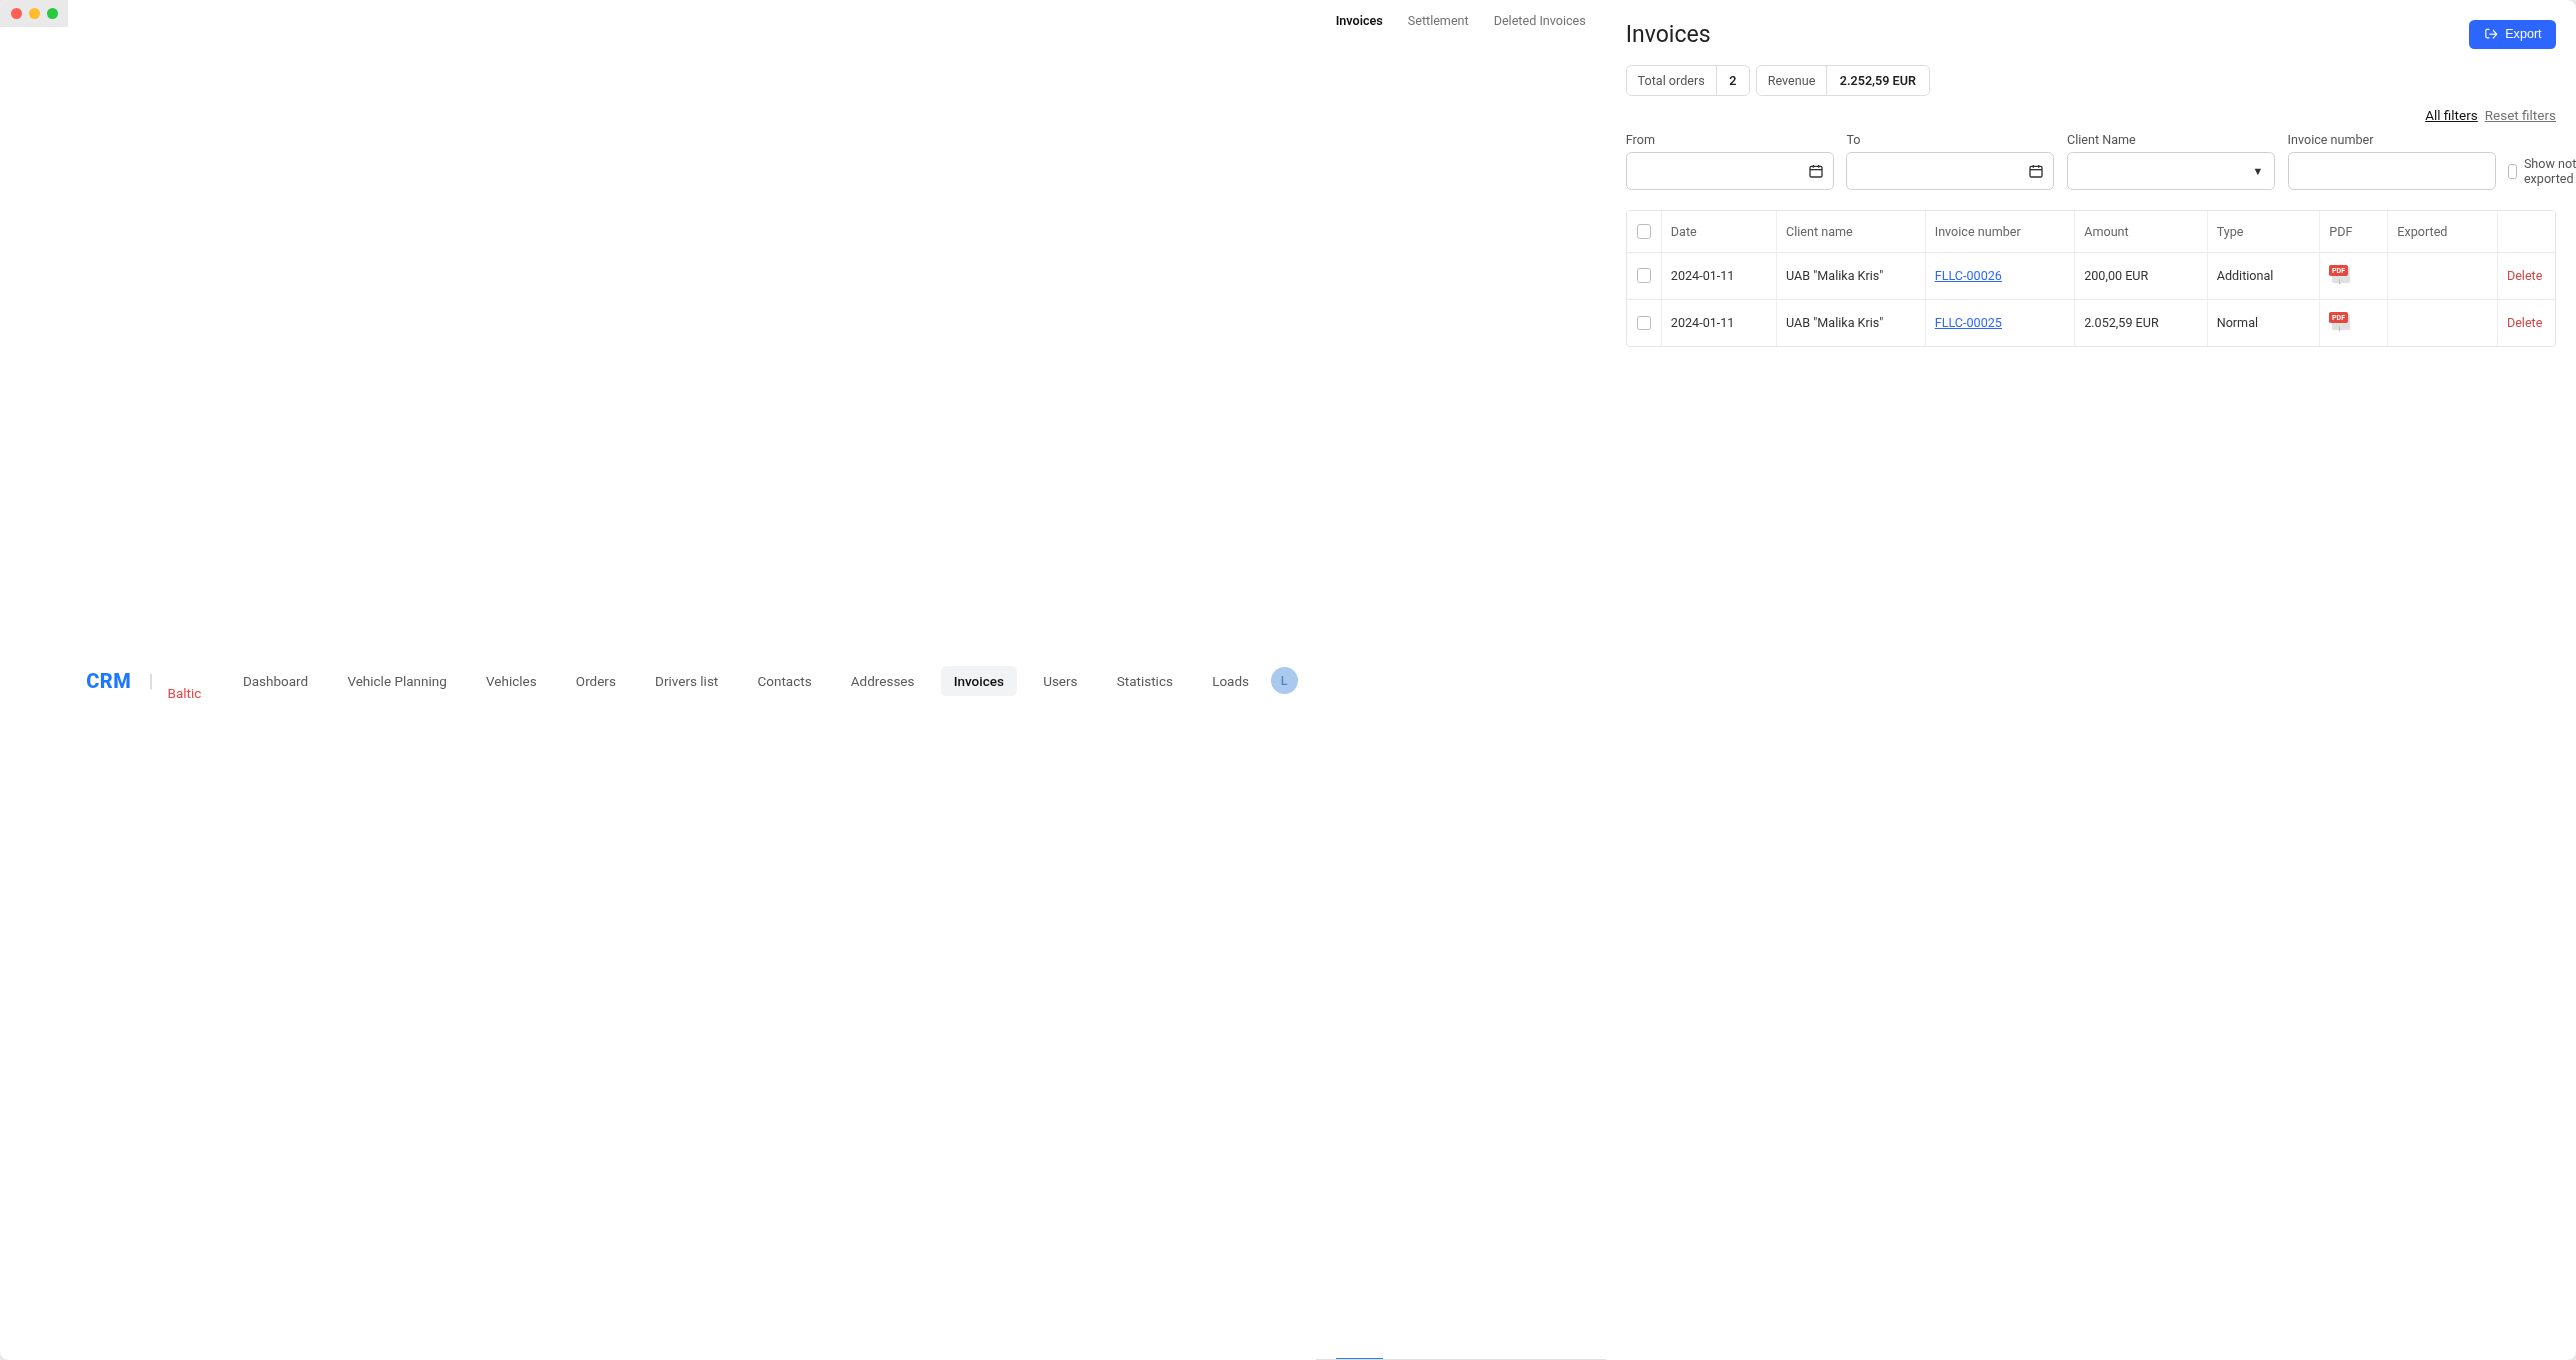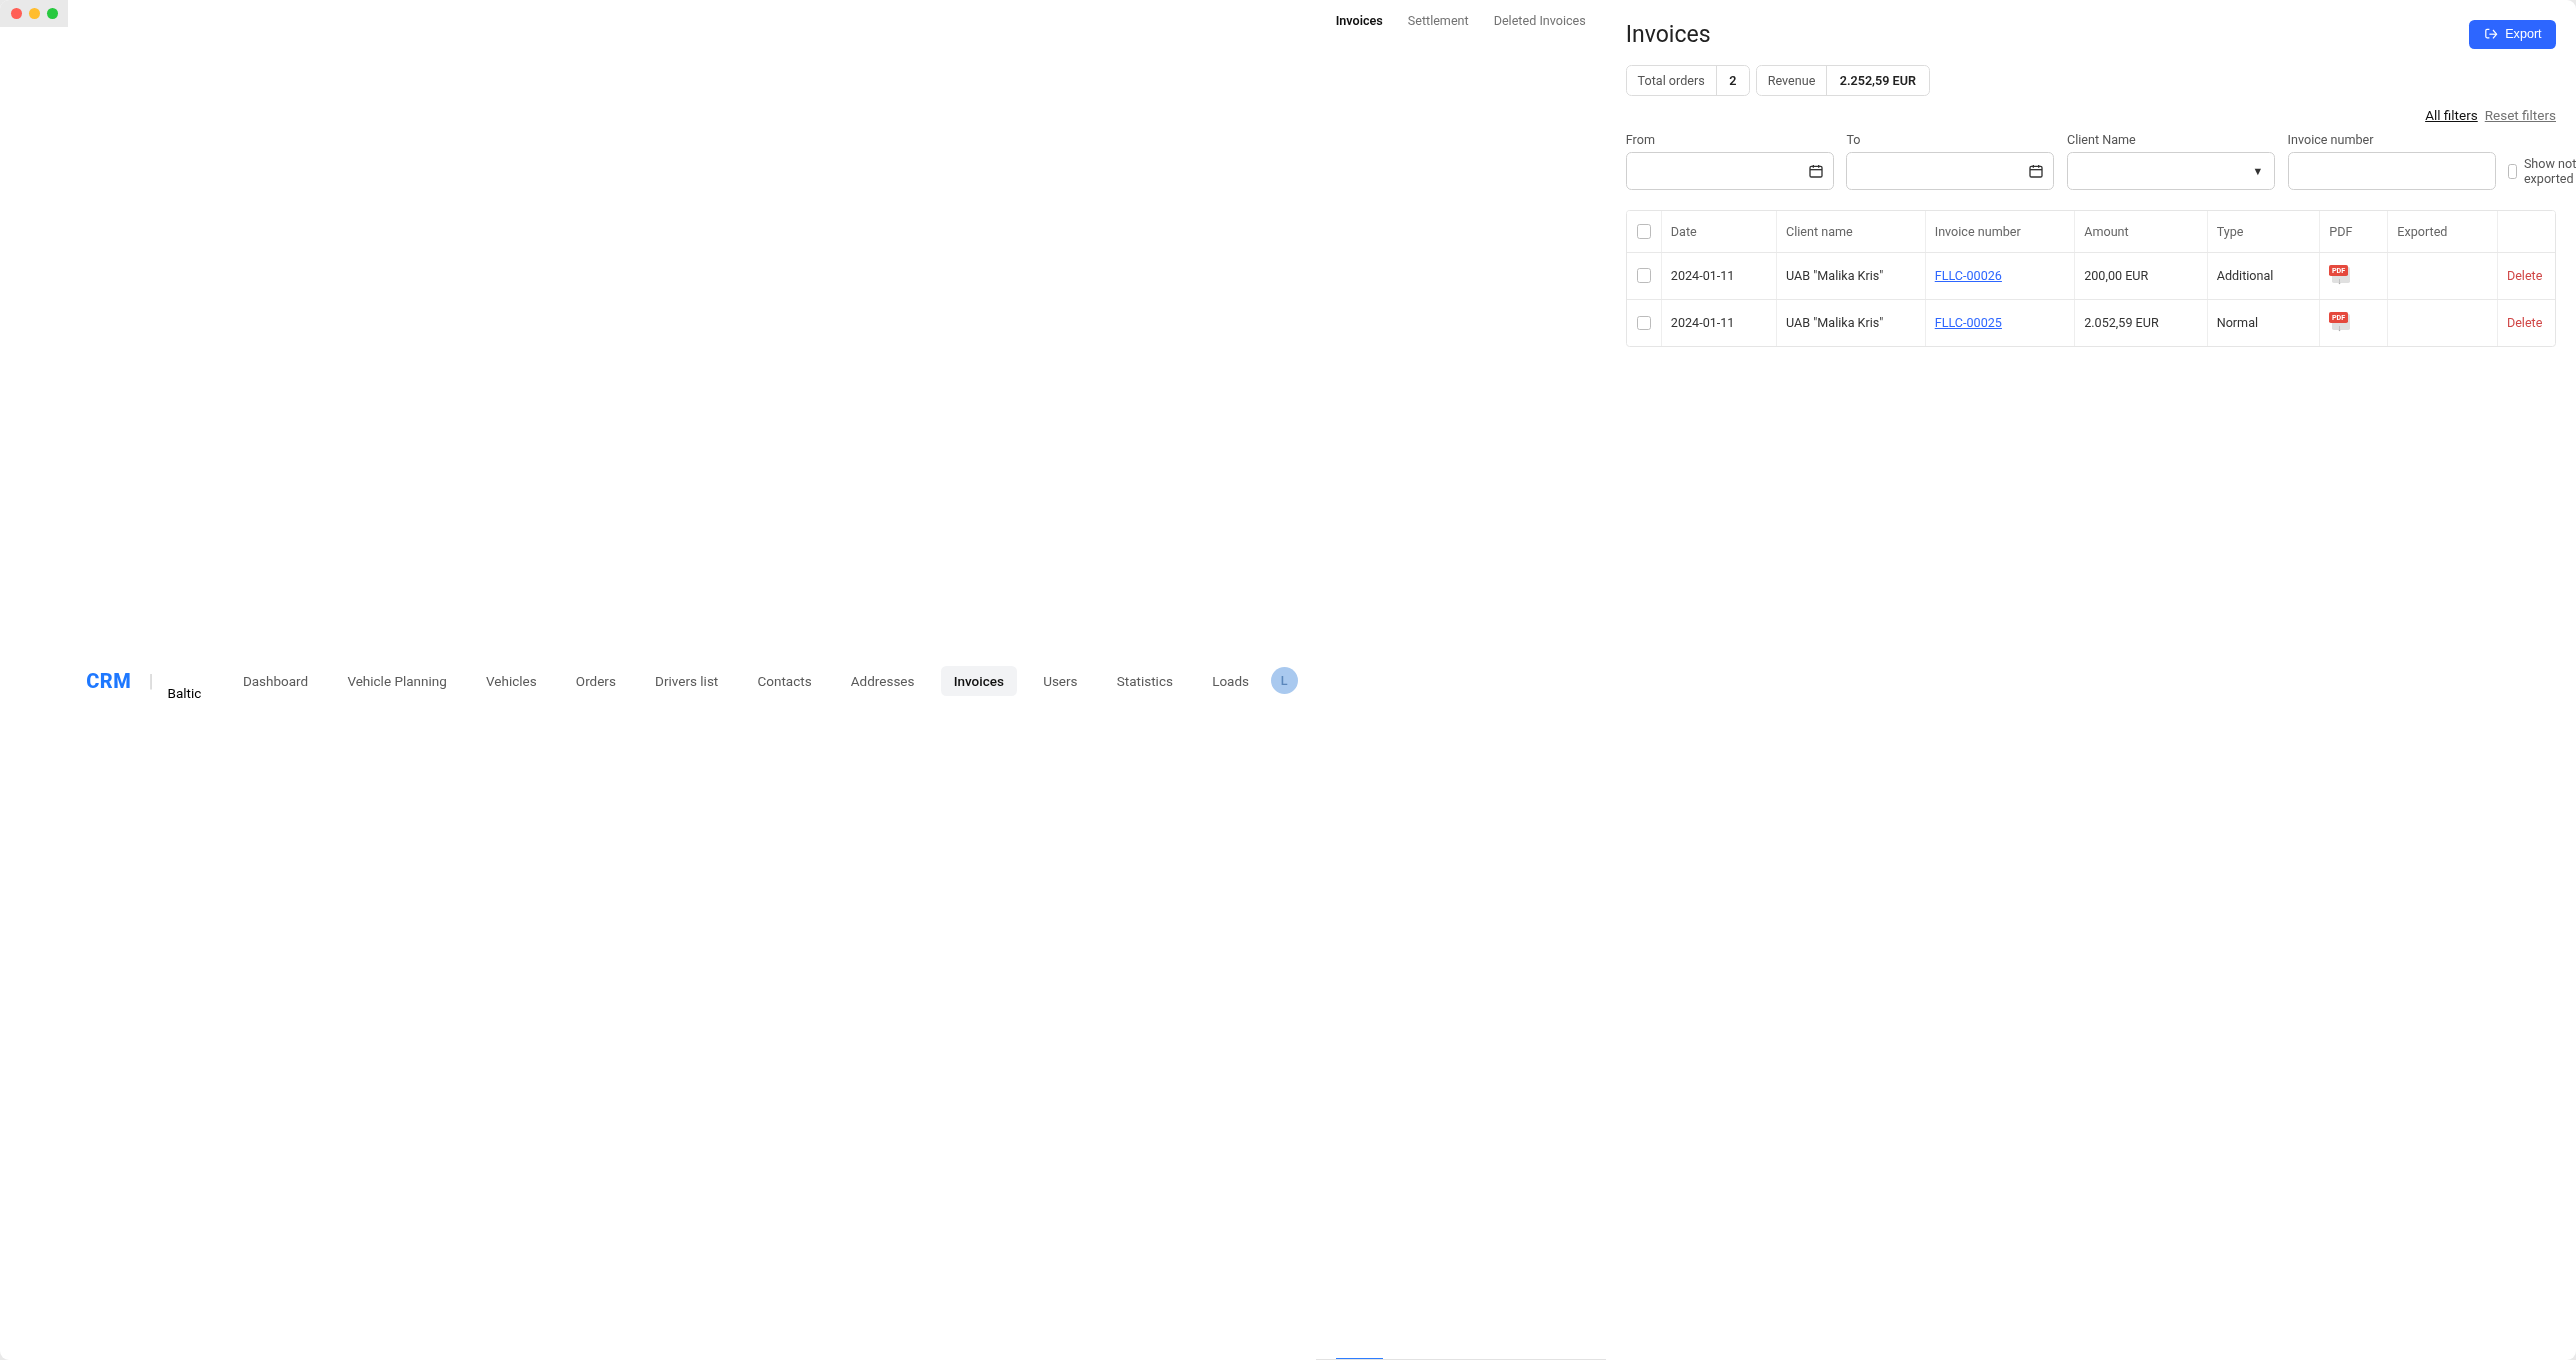--- a/index.html
+++ b/index.html
@@ -44,21 +44,21 @@
     letter-spacing: 0.4px;
     margin-right: 3.6px;
   }
   .logo-div {
     color: #bbb;
     font-size: 18px;
     font-weight: 300;
     margin: 0 5.4px;
   }
   .brand-sub {
-    color: #000000;
+    color: #ef4444;
     font-size: 13.5px;
     margin-right: 20px;
     margin-top: 24px;
   }
   .navitems { display: flex; gap: 14px; flex: 1; }
   .navitem {
     padding: 7.2px 12.6px;
     color: #5a5a5a;
     font-size: 13.5px;
     border-radius: 5.4px;

